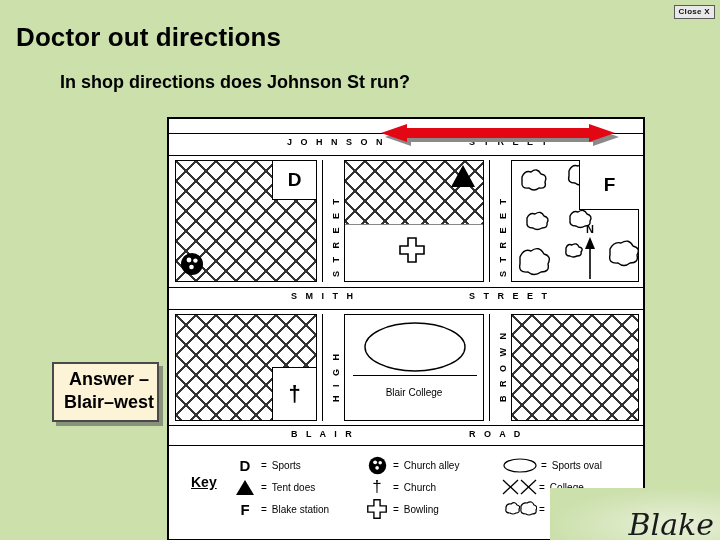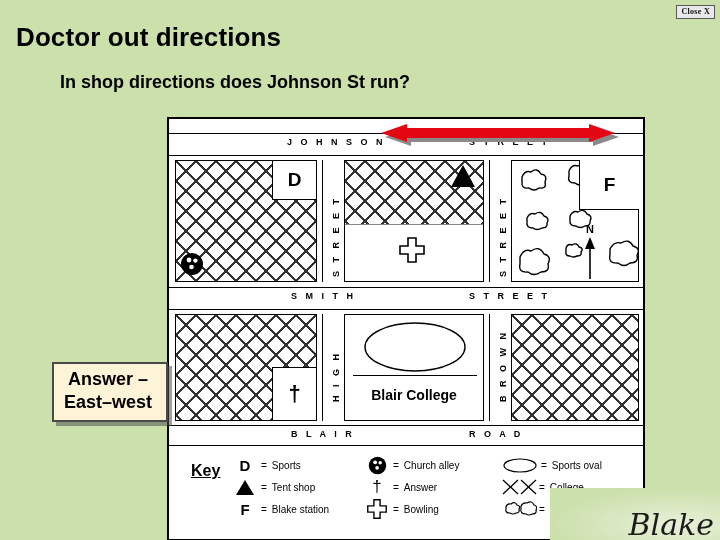--- a/index.html
+++ b/index.html
@@ -16,21 +16,20 @@
   #close-btn {
     position:absolute; top:5px; right:5px;
     border:1px solid #5a5a5a;
     background:#e9e9e9;
     font-size:8px; font-weight:bold;
     color:#111;
     padding:1px 4px 2px 4px;
     letter-spacing:0.3px;
     line-height:9px;
     cursor:pointer;
-    font-family:Liberation Serif, serif;
   }
 
   
   #title {
     position:absolute; left:16px; top:22px;
     font-size:26px; font-weight:bold; color:#000;
     letter-spacing:0.1px;
   }
   #subtitle {
     position:absolute; left:60px; top:72px;
@@ -76,35 +75,35 @@
 
   
   #dir-arrow { position:absolute; left:212px; top:5px; }
 
   
   #answer {
     position:absolute; left:52px; top:362px;
     background:#fdf3d6;
     border:2px solid #4a4a4a;
     box-shadow:4px 4px 0 rgba(80,80,80,0.55);
-    padding:4px 14px 6px 10px;
+    padding:4px 3px 6px 10px;
     text-align:center;
     font-size:18px; font-weight:bold; color:#000;
     line-height:23px;
     z-index:5;
   }
 
   
   #key-area {
     position:absolute; left:2px; top:326px; right:2px; bottom:2px;
     border-top:1px solid #000;
   }
   #key-label {
-    position:absolute; left:20px; top:16px;
-    font-size:16px; font-weight:bold; color:#000;text-decoration:underline;
+    position:absolute; left:20px; top:28px;
+    font-size:14px; font-weight:bold; color:#000;text-decoration:underline;
   }
   .key-col { position:absolute; top:8px; }
   .key-row {
     display:flex; align-items:center; height:22px;
     font-size:10px; color:#000; white-space:nowrap;
   }
   .key-sym {
     width:28px; text-align:center;
     display:flex; align-items:center; justify-content:center;
     flex:0 0 28px;
@@ -204,21 +203,21 @@
 
   <div class="vline" style="left:153px; top:195px; height:107px;"></div>
   <div class="st-label-v" style="left:162px; top:283px;">H I G H</div>
   <div class="vline" style="left:175px; top:195px; height:107px;"></div>
 
   <div class="block" style="left:175px; top:195px; width:140px; height:107px;">
     <svg style="position:absolute; left:18px; top:6px;" width="104" height="52" viewBox="0 0 104 52">
       <ellipse cx="52" cy="26" rx="50" ry="24" fill="#fff" stroke="#000" stroke-width="1.4"></ellipse>
     </svg>
     <div style="position:absolute; left:8px; top:60px; width:124px; height:1px; background:#000;"></div>
-    <div style="position:absolute; left:0; top:72px; width:100%; text-align:center; font-size:14px; font-weight:bold; color:#000;">Blair College</div>
+    <div style="position:absolute; left:0; top:72px; width:100%; text-align:center; font-size:10px; font-weight:normal; color:#000;">Blair College</div>
   </div>
 
   <div class="vline" style="left:320px; top:195px; height:107px;"></div>
   <div class="st-label-v" style="left:329px; top:283px;">B R O W N</div>
   <div class="vline" style="left:342px; top:195px; height:107px;"></div>
 
   <div class="block houses" style="left:342px; top:195px; width:128px; height:107px;"></div>
 
   <div id="key-area">
     <div id="key-label">Key</div>
@@ -229,21 +228,21 @@
         <span class="key-eq">=</span>
         <span>Sports</span>
       </div>
       <div class="key-row">
         <span class="key-sym">
           <svg width="20" height="17" viewBox="0 0 20 17">
               <polygon points="10,1 19,16 1,16" fill="#000"></polygon>
             </svg>
         </span>
         <span class="key-eq">=</span>
-        <span>Tent shop</span>
+        <span>Tent does</span>
       </div>
       <div class="key-row">
         <span class="key-sym" style="font-size:15px; font-weight:bold;">F</span>
         <span class="key-eq">=</span>
         <span>Blake station</span>
       </div>
     </div>
 
     <div class="key-col" style="left:192px;">
       <div class="key-row">
@@ -254,21 +253,21 @@
             <circle cx="15.4" cy="8.6" r="2.2" fill="#fff"></circle>
             <circle cx="11.5" cy="15" r="2.3" fill="#fff"></circle>
           </svg>
         </span>
         <span class="key-eq">=</span>
         <span>Church alley</span>
       </div>
       <div class="key-row">
         <span class="key-sym" style="font-size:17px;">†</span>
         <span class="key-eq">=</span>
-        <span>Answer</span>
+        <span>Church</span>
       </div>
       <div class="key-row">
         <span class="key-sym">
           <svg width="20" height="20" viewBox="0 0 26 26">
             <polygon points="9,1 17,1 17,9 25,9 25,17 17,17 17,25 9,25 9,17 1,17 1,9 9,9" fill="#fff" stroke="#000" stroke-width="1.8"></polygon>
           </svg>
         </span>
         <span class="key-eq">=</span>
         <span>Bowling</span>
       </div>
@@ -316,17 +315,17 @@
       <rect x="24" y="4" width="186" height="10" fill="#8a8a8a"></rect>
     </g>
     <polygon points="26,0 26,18 0,9" fill="#e30613"></polygon>
     <polygon points="208,0 208,18 234,9" fill="#e30613"></polygon>
     <rect x="24" y="4" width="186" height="10" fill="#e30613"></rect>
   </svg>
 </div>
 
 <div id="answer">
   <div>Answer –</div>
-  <div>East–west</div>
+  <div>Blair–west</div>
 </div>
 
 <div id="brand-glow"></div>
 <div id="brand">Blake</div>
 
 </body></html>

